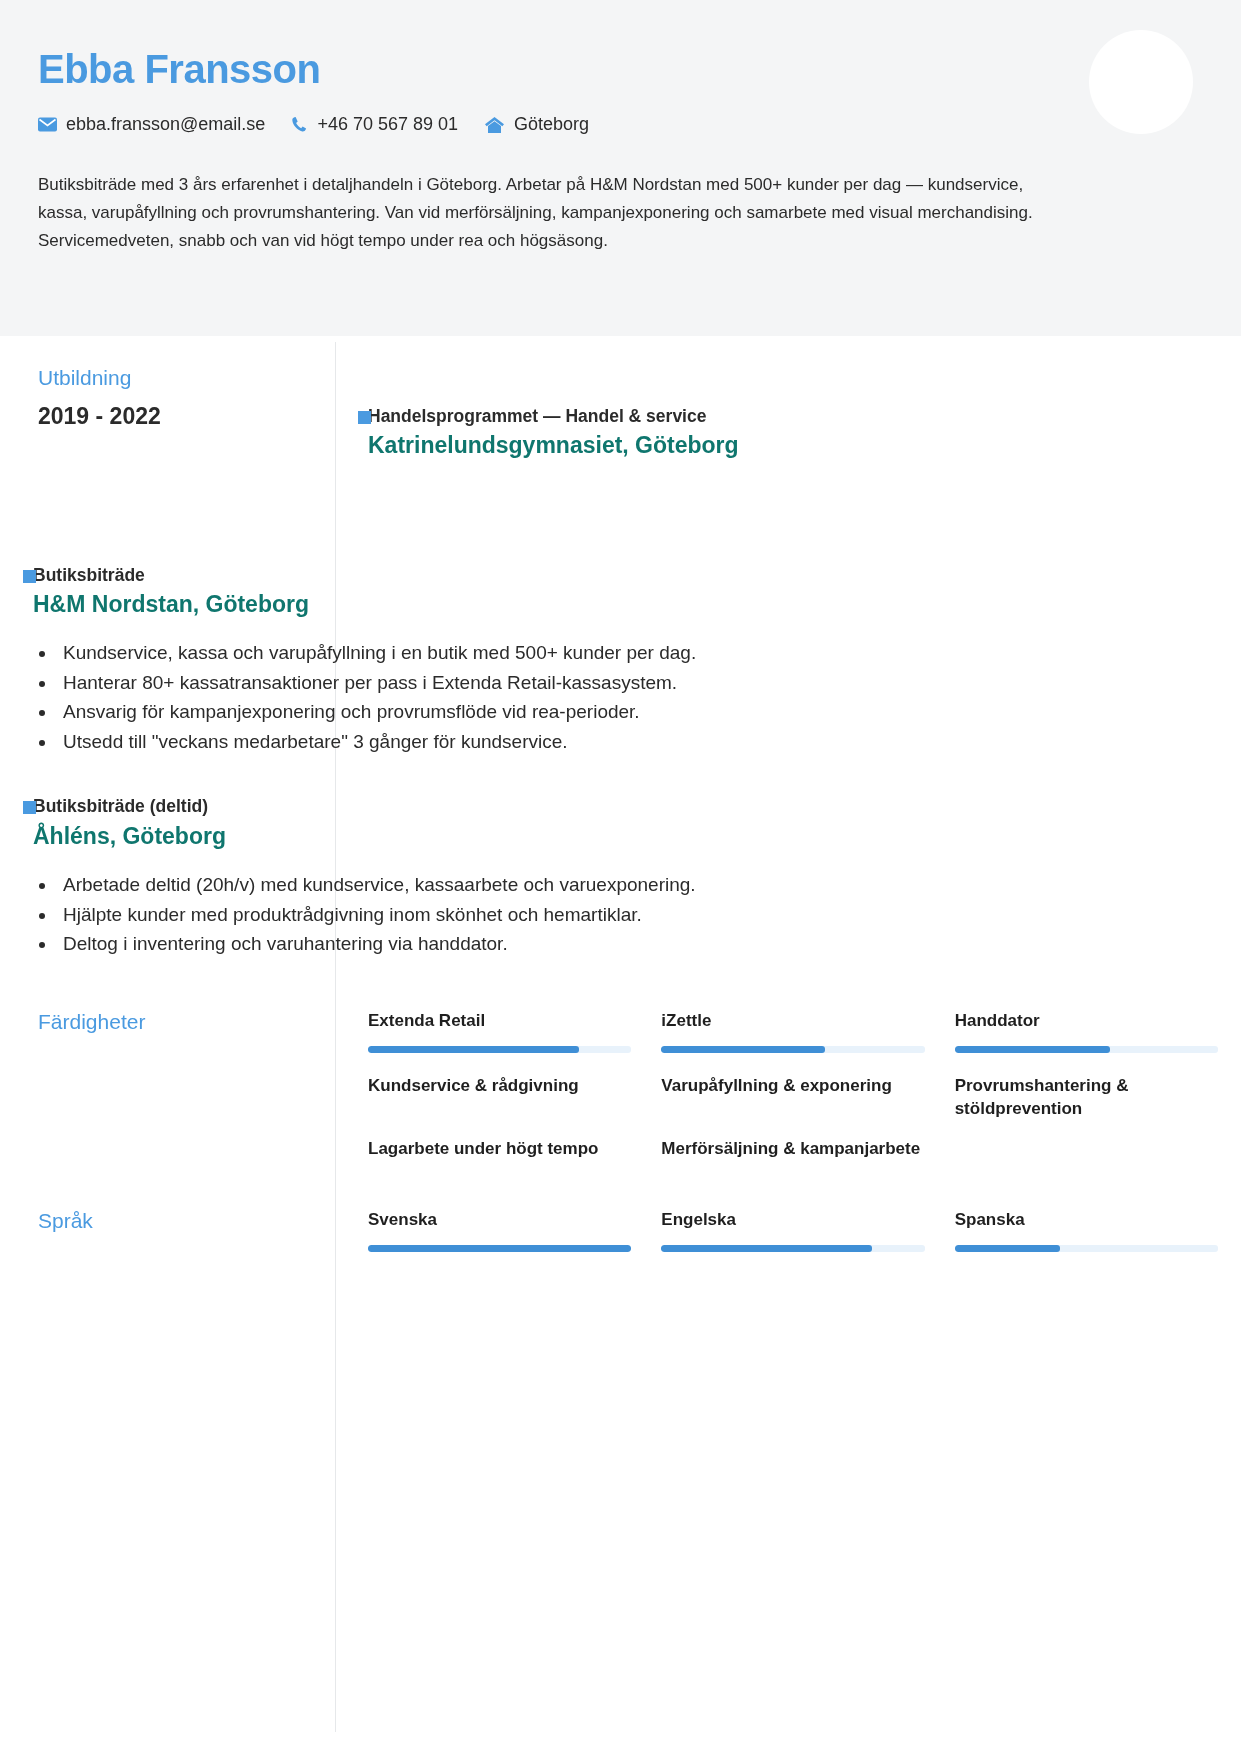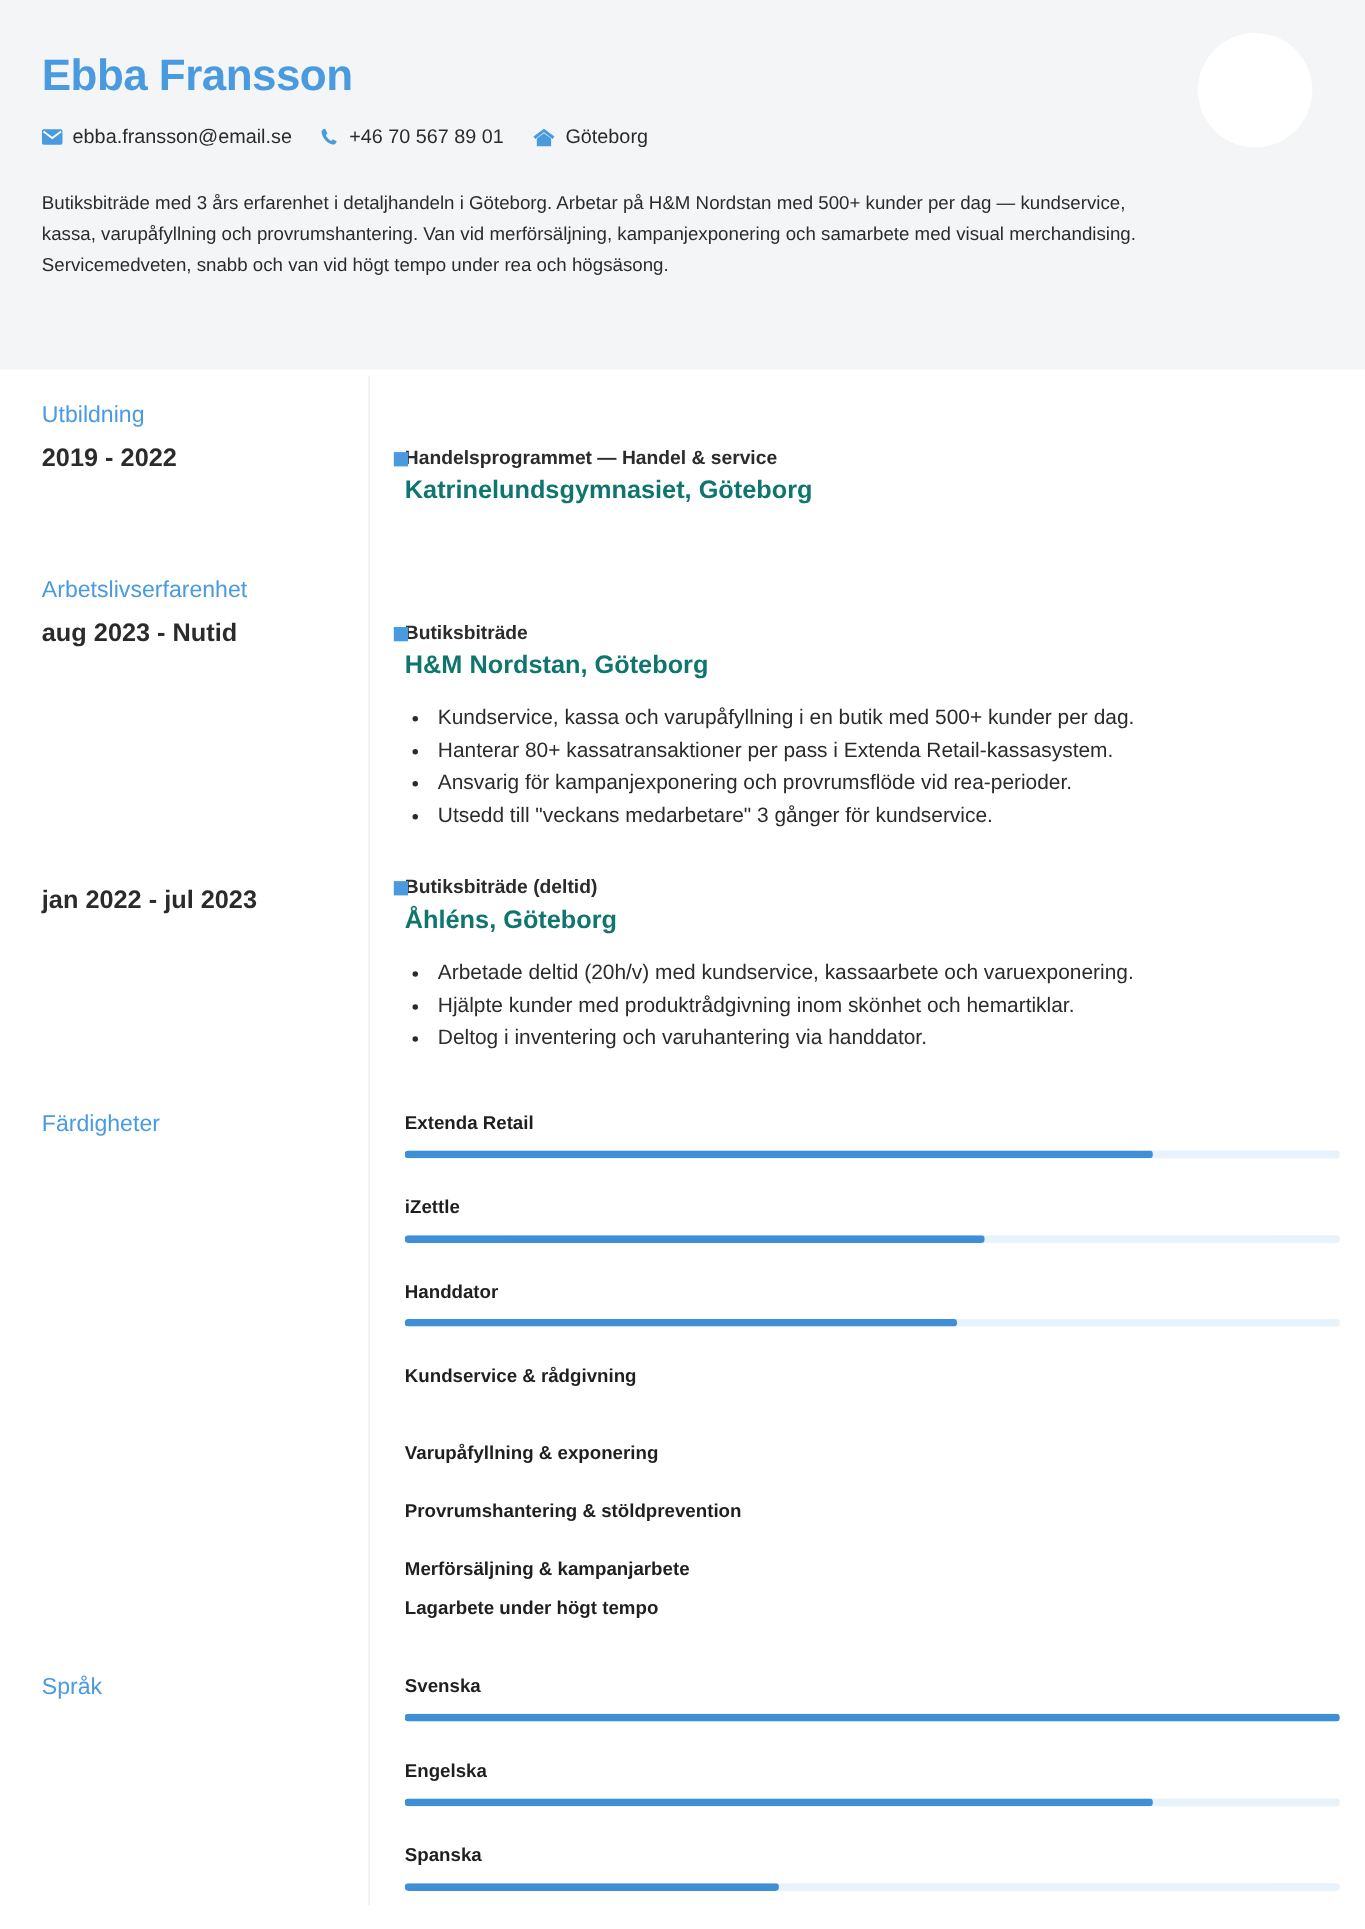--- a/index.html
+++ b/index.html
@@ -118,25 +118,24 @@
     font-size: 19px;
     line-height: 1.5;
     color: #2b2b2b;
     margin-bottom: 1px;
     padding-left: 6px;
   }
 
   
   .grid {
     display: grid;
-    grid-template-columns: 1fr;
+    grid-template-columns: 1fr 1fr 1fr;
     column-gap: 30px;
     row-gap: 0;
     align-content: start;
-    gap: 12px;
   }
   .gcell { margin-bottom: 22px; }
   .gcell-label {
     font-size: 17px;
     font-weight: bold;
     color: #1f1f1f;
     line-height: 1.35;
     margin-bottom: 13px;
   }
   .bar-track {
@@ -205,26 +204,20 @@
     <div class="col-right" style="padding-top:38px;">
       <div class="entry">
         <div class="marker"></div>
         <div class="entry-title">Handelsprogrammet — Handel &amp; service</div>
         <div class="entry-sub">Katrinelundsgymnasiet, Göteborg</div>
       </div>
     </div>
   </div>
 
   <div class="section" style="margin-top:62px;">
-    <div class="col-left">
-      <div class="sec-title">Arbetslivserfarenhet</div>
-      <div class="entry-date">aug 2023 - Nutid</div>
-      <div style="height:212px;"></div>
-      <div class="entry-date">jan 2022 - jul 2023</div>
-    </div>
     <div class="col-right" style="padding-top:38px;">
       <div class="entry">
         <div class="marker"></div>
         <div class="entry-title">Butiksbiträde</div>
         <div class="entry-sub">H&amp;M Nordstan, Göteborg</div>
         <ul class="bullets">
           <li>Kundservice, kassa och varupåfyllning i en butik med 500+ kunder per dag.</li>
           <li>Hanterar 80+ kassatransaktioner per pass i Extenda Retail-kassasystem.</li>
           <li>Ansvarig för kampanjexponering och provrumsflöde vid rea-perioder.</li>
           <li>Utsedd till "veckans medarbetare" 3 gånger för kundservice.</li>
@@ -281,26 +274,26 @@
           <div class="gcell-label" style="margin-bottom:0;">Varupåfyllning &amp; exponering</div>
           <div class="nobar"></div>
         </div>
 
         <div class="gcell" style="margin-bottom:18px;">
           <div class="gcell-label" style="margin-bottom:0;">Provrumshantering &amp; stöldprevention</div>
           <div class="nobar"></div>
         </div>
 
         <div class="gcell" style="margin-bottom:0;">
+          <div class="gcell-label" style="margin-bottom:0;">Lagarbete under högt tempo</div>
+          <div class="nobar"></div>
+        </div>
+
+        <div class="gcell" style="margin-bottom:0;">
           <div class="gcell-label" style="margin-bottom:0;">Merförsäljning &amp; kampanjarbete</div>
-          <div class="nobar"></div>
-        </div>
-
-        <div class="gcell" style="margin-bottom:0;">
-          <div class="gcell-label" style="margin-bottom:0;">Lagarbete under högt tempo</div>
           <div class="nobar"></div>
         </div>
 
       </div>
     </div>
   </div>
 
   <div class="section" style="margin-top:48px;">
     <div class="col-left">
       <div class="sec-title">Språk</div>

